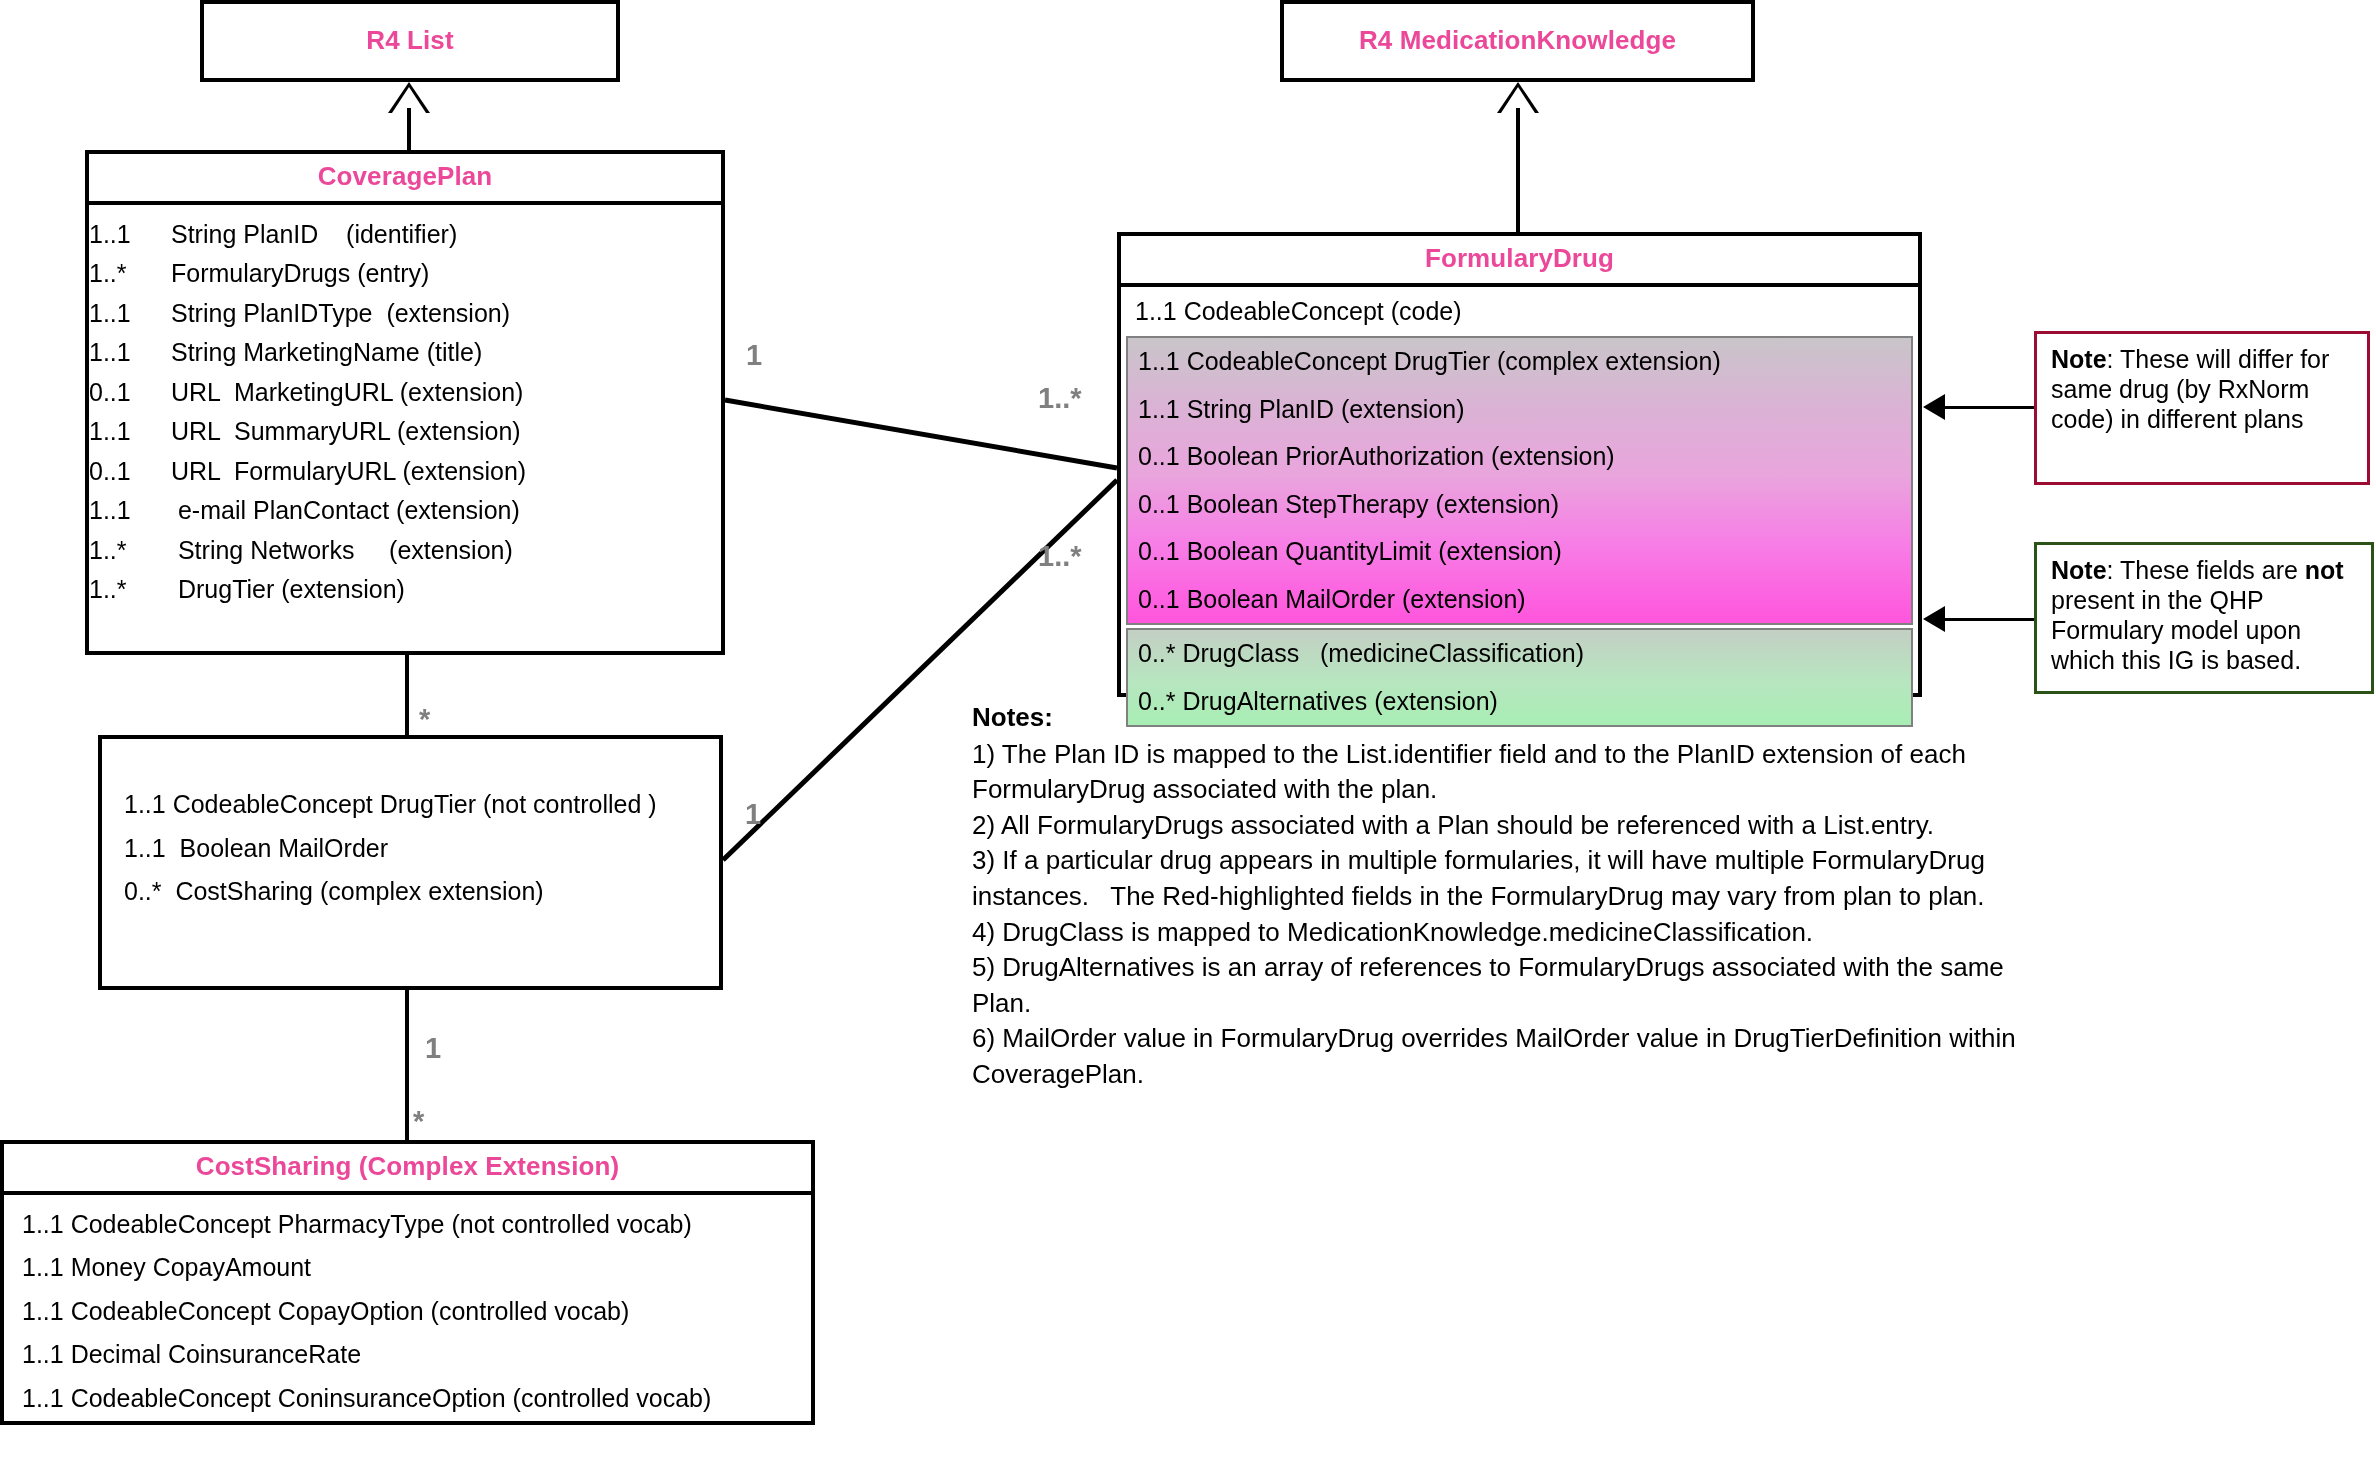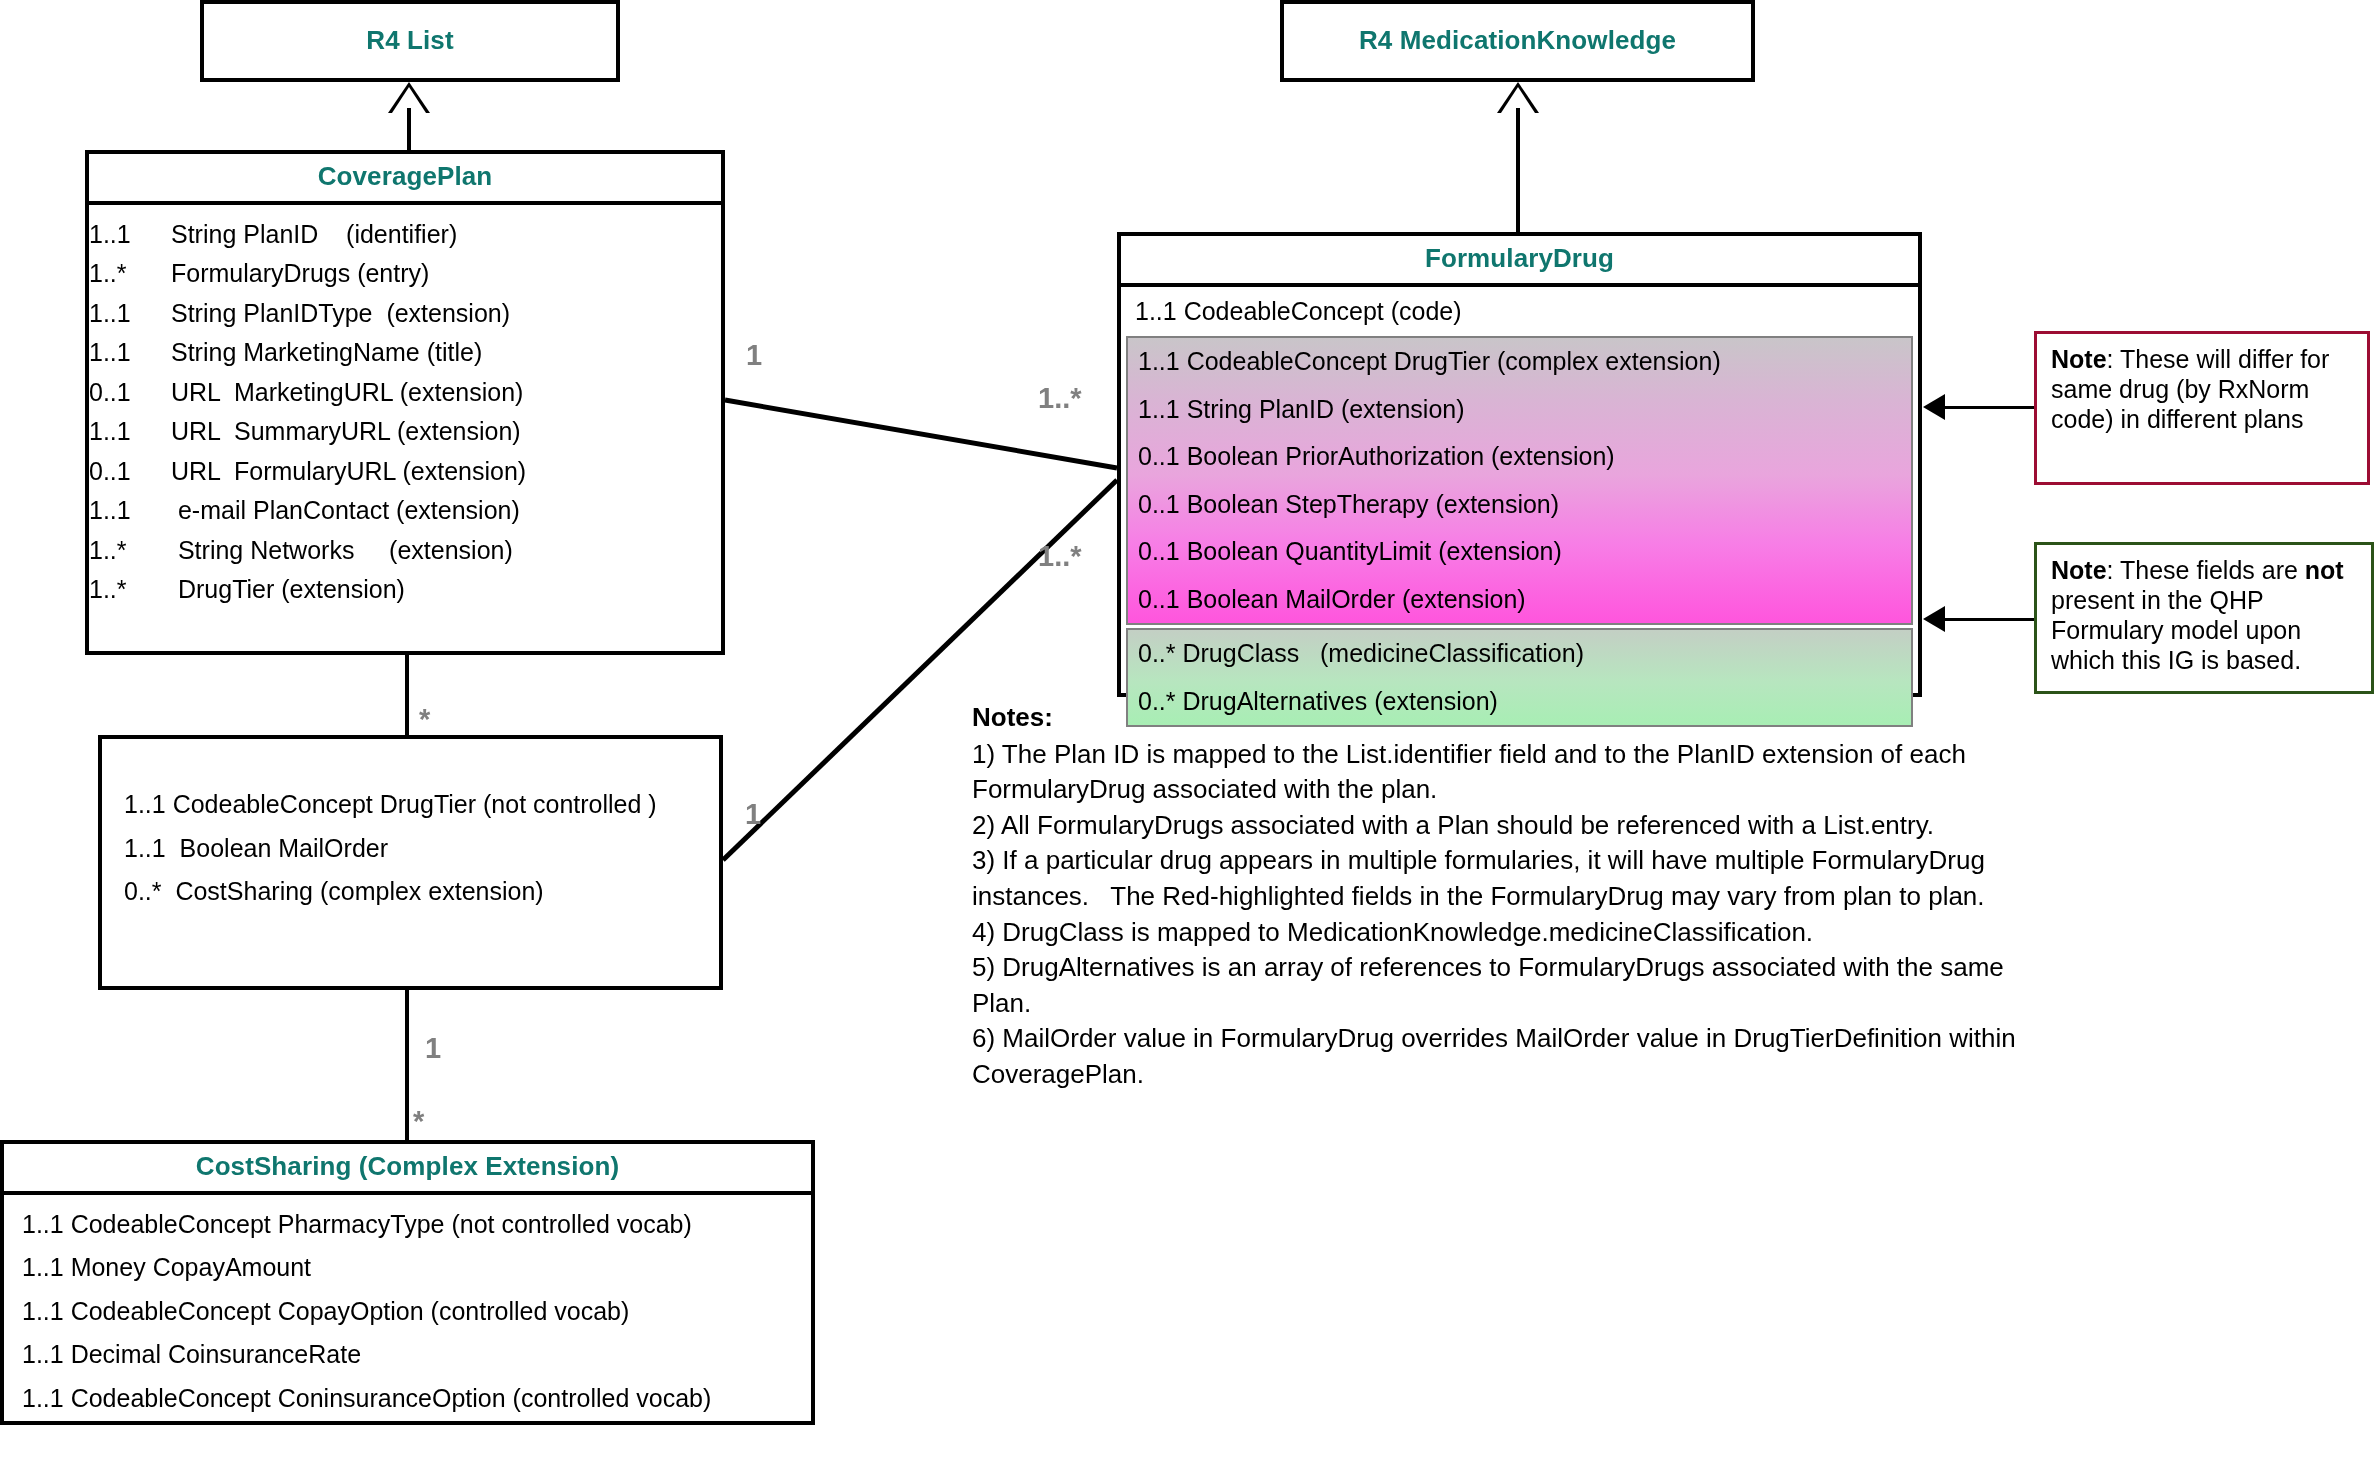--- a/index.html
+++ b/index.html
@@ -22,21 +22,21 @@
   
   .uml-box {
     position: absolute;
     box-sizing: border-box;
     border: 4px solid #000000;
     background: #ffffff;
   }
   .uml-title {
     text-align: center;
     font-weight: bold;
-    color: #0f766e;
+    color: #ec4899;
     border-bottom: 4px solid #000000;
     box-sizing: border-box;
     line-height: 1.1;
     padding: 8px 6px 10px 6px;
     font-size: 26px;
     letter-spacing: 0.1px;
   }
   .uml-body {
     padding: 10px 0 10px 0;
   }

